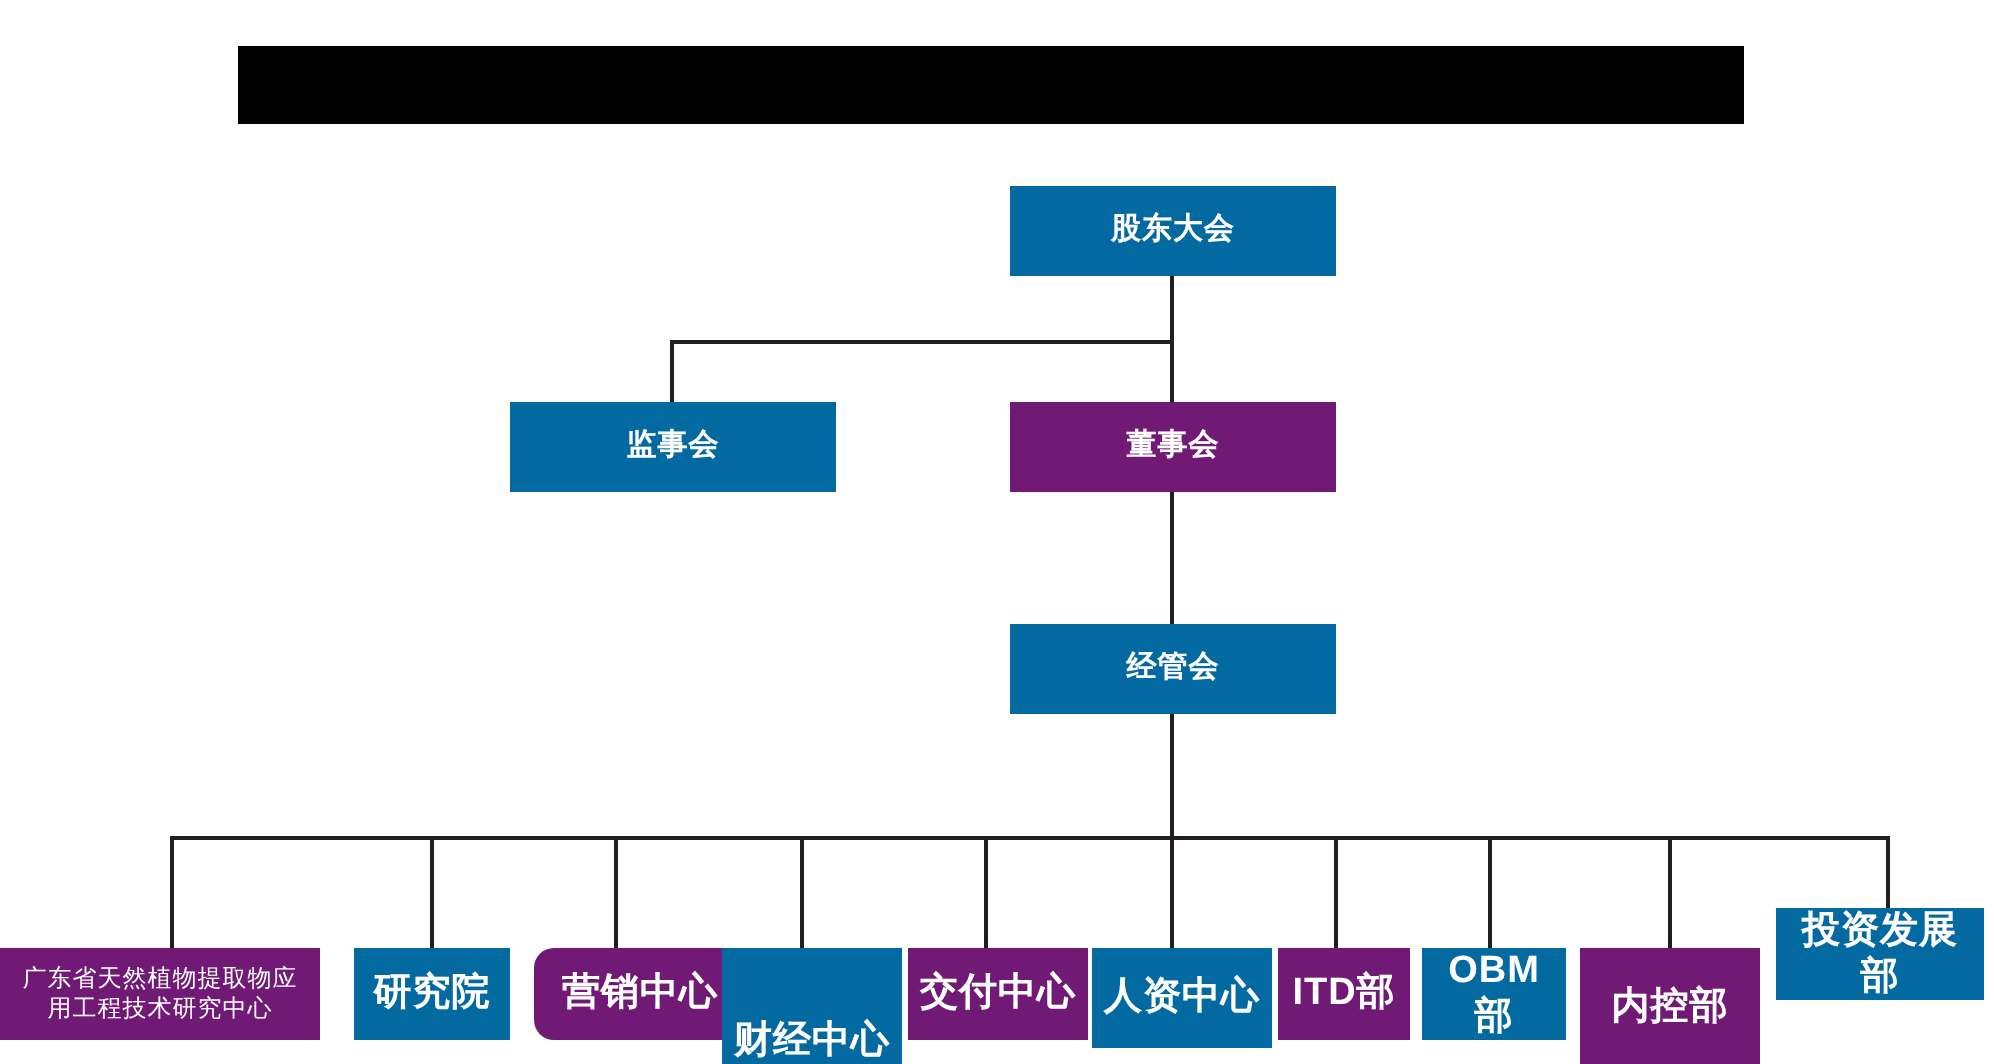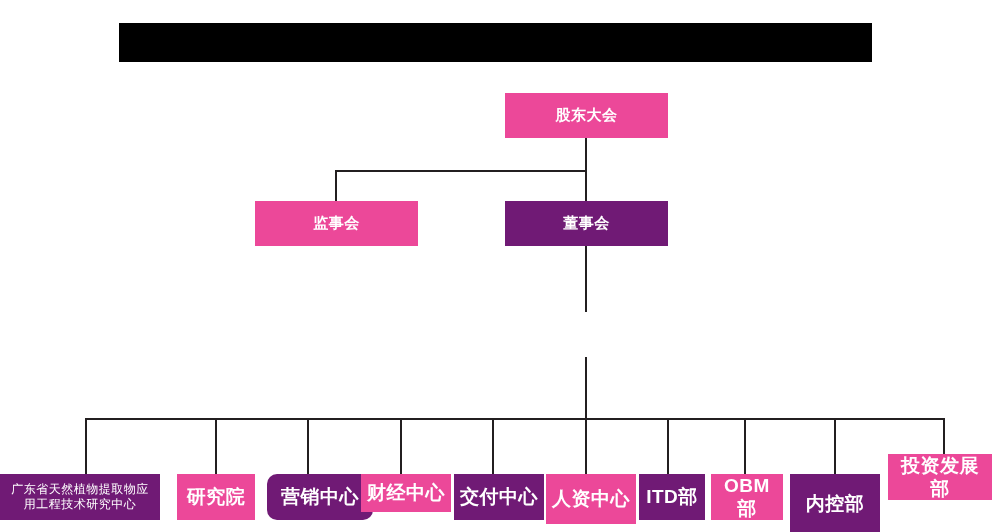--- a/index.html
+++ b/index.html
@@ -33,21 +33,21 @@
     box-sizing: border-box;
     display: flex;
     align-items: center;
     justify-content: center;
     text-align: center;
     color: #ffffff;
     line-height: 1.22;
     letter-spacing: 0.5px;
     -webkit-font-smoothing: antialiased;
   }
-  .node.dark  { background: #ec4899; }
+  .node.dark  { background: #0369a1; }
   .node.light { background: #701a75; }
 
   .node .node-label {
     display: block;
     width: 100%;
     padding: 0 4px;
     box-sizing: border-box;
     white-space: pre-line;
   }
 
@@ -101,35 +101,38 @@
   </div>
 
   <div class="node dark size-lg" style="left:255px; top:201px; width:163px; height:45px;">
     <span class="node-label">监事会</span>
   </div>
 
   <div class="node light size-lg" style="left:505px; top:201px; width:163px; height:45px;">
     <span class="node-label">董事会</span>
   </div>
 
+  <div class="node dark size-lg" style="left:505px; top:312px; width:163px; height:45px;">
+    <span class="node-label">经管会</span>
+  </div>
 
   <div class="node light size-sm" style="left:0px; top:474px; width:160px; height:46px;">
     <span class="node-label">广东省天然植物提取物应
 用工程技术研究中心</span>
   </div>
 
   <div class="node dark size-md" style="left:177px; top:474px; width:78px; height:46px;">
     <span class="node-label">研究院</span>
   </div>
 
   <div class="node light size-md" style="left:267px; top:474px; width:106px; height:46px;border-radius:10px;">
     <span class="node-label">营销中心</span>
   </div>
 
-  <div class="node dark size-md" style="left:361px; top:474px; width:90px; height:38px;">
+  <div class="node dark size-md" style="left:361px; top:474px; width:90px; height:58px;align-items:flex-end;">
     <span class="node-label">财经中心</span>
   </div>
 
   <div class="node light size-md" style="left:454px; top:474px; width:90px; height:46px;">
     <span class="node-label">交付中心</span>
   </div>
 
   <div class="node dark size-md" style="left:546px; top:474px; width:90px; height:50px;">
     <span class="node-label">人资中心</span>
   </div>

